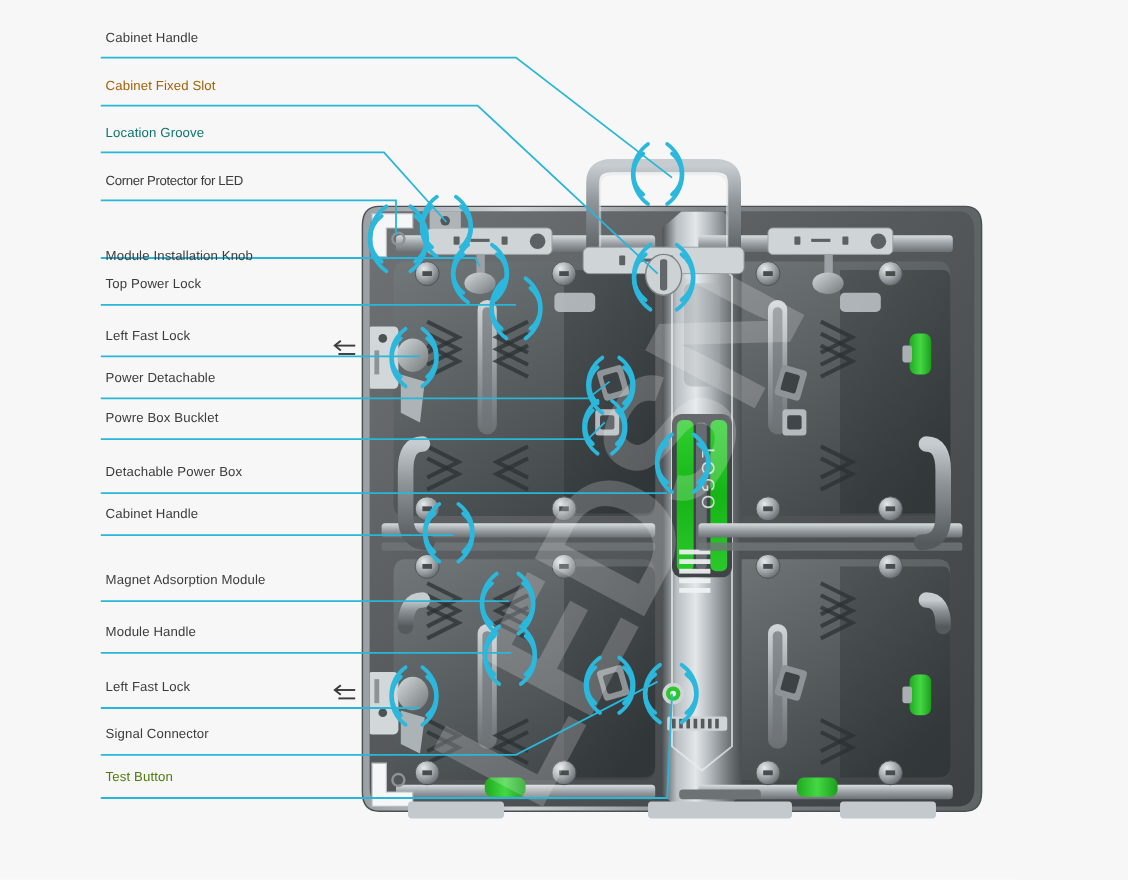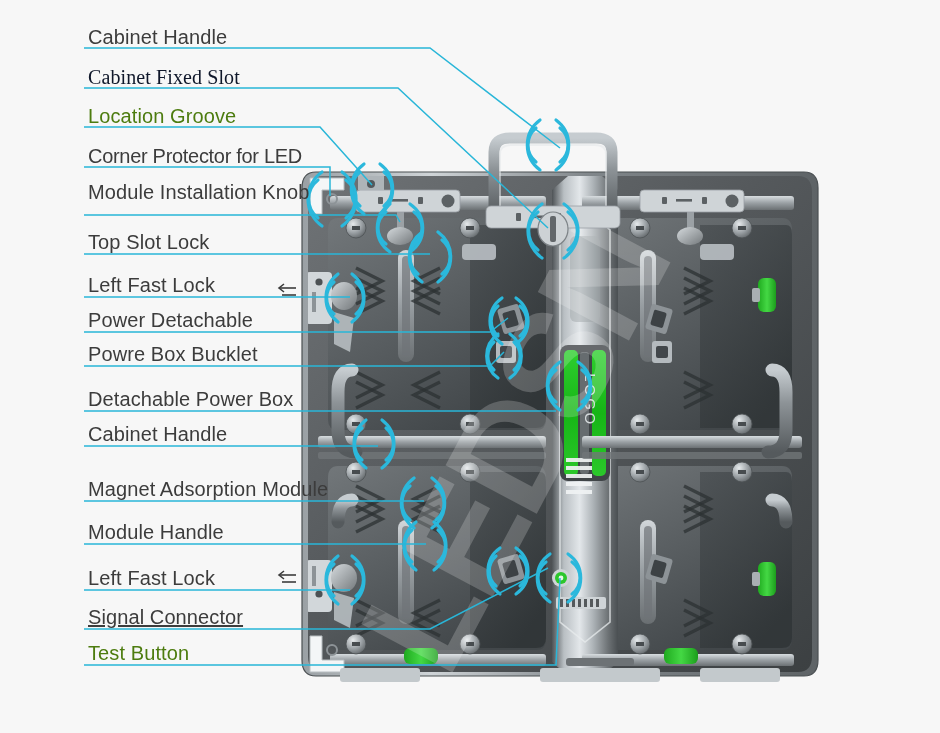--- a/index.html
+++ b/index.html
@@ -9,21 +9,21 @@
     background:#fafafa;
     font-family:"Liberation Sans","DejaVu Sans",sans-serif;
     overflow:hidden;
     position:relative;
   }
   #stage{position:absolute;inset:0;width:940px;height:733px;background:#f7f7f7;}
   #art{position:absolute;inset:0;width:940px;height:733px;}
   .callout-label{
     position:absolute;
     color:#3c3c3c;
-    font-size:20px;
+    font-size:11px;
     letter-spacing:.1px;
     white-space:nowrap;
     line-height:1;
   }
   .callout-label.tight{letter-spacing:-0.3px;}
 </style>
 </head>
 <body>
 
 <div id="stage" style="background: rgb(247, 247, 247);">
@@ -582,30 +582,30 @@
     </g>
     <g stroke="#3c3c3c" stroke-width="1.6" fill="none">
       <path d="M296,575 L280,575"></path>
         <path d="M284,571 L279,575 L284,579"></path>
       <path d="M296,582 L282,582"></path>
     </g>
   </svg>
 
   <div id="labels">
       <div class="callout-label" style="left: 88px; top: 27px; color: rgb(60, 60, 60);">Cabinet Handle</div>
-      <div class="callout-label" style="left: 88px; top: 67px; color: #0f172a; font-family: Liberation Serif, serif;">Cabinet Fixed Slot</div>
-      <div class="callout-label" style="left: 88px; top: 106px; color: #4d7c0f;">Location Groove</div>
+      <div class="callout-label" style="left: 88px; top: 67px; color: #a16207;">Cabinet Fixed Slot</div>
+      <div class="callout-label" style="left: 88px; top: 106px; color: #0f766e;">Location Groove</div>
       <div class="callout-label tight" style="left: 88px; top: 146px; color: rgb(60, 60, 60);">Corner Protector for LED</div>
-      <div class="callout-label" style="left: 88px; top: 182px; color: rgb(60, 60, 60);">Module Installation Knob</div>
-      <div class="callout-label" style="left: 88px; top: 232px; color: rgb(60, 60, 60);">Top Slot Lock</div>
+      <div class="callout-label" style="left: 88px; top: 209px; color: rgb(60, 60, 60);">Module Installation Knob</div>
+      <div class="callout-label" style="left: 88px; top: 232px; color: rgb(60, 60, 60);">Top Power Lock</div>
       <div class="callout-label" style="left: 88px; top: 275px; color: rgb(60, 60, 60);">Left Fast Lock</div>
       <div class="callout-label" style="left: 88px; top: 310px; color: rgb(60, 60, 60);">Power Detachable</div>
       <div class="callout-label" style="left: 88px; top: 344px; color: rgb(60, 60, 60);">Powre Box Bucklet</div>
       <div class="callout-label" style="left: 88px; top: 389px; color: rgb(60, 60, 60);">Detachable Power Box</div>
       <div class="callout-label" style="left: 88px; top: 424px; color: rgb(60, 60, 60);">Cabinet Handle</div>
       <div class="callout-label" style="left: 88px; top: 479px; color: rgb(60, 60, 60); text-align: center;">Magnet Adsorption Module</div>
       <div class="callout-label" style="left: 88px; top: 522px; color: rgb(60, 60, 60); text-align: center;">Module Handle</div>
       <div class="callout-label" style="left: 88px; top: 568px; color: rgb(60, 60, 60);">Left Fast Lock</div>
-      <div class="callout-label" style="left: 88px; top: 607px; color: rgb(60, 60, 60); text-decoration: underline;">Signal Connector</div>
+      <div class="callout-label" style="left: 88px; top: 607px; color: rgb(60, 60, 60);">Signal Connector</div>
       <div class="callout-label" style="left: 88px; top: 643px; color: #4d7c0f;">Test Button</div>
     </div>
 
 </div>
 
 </body></html>

